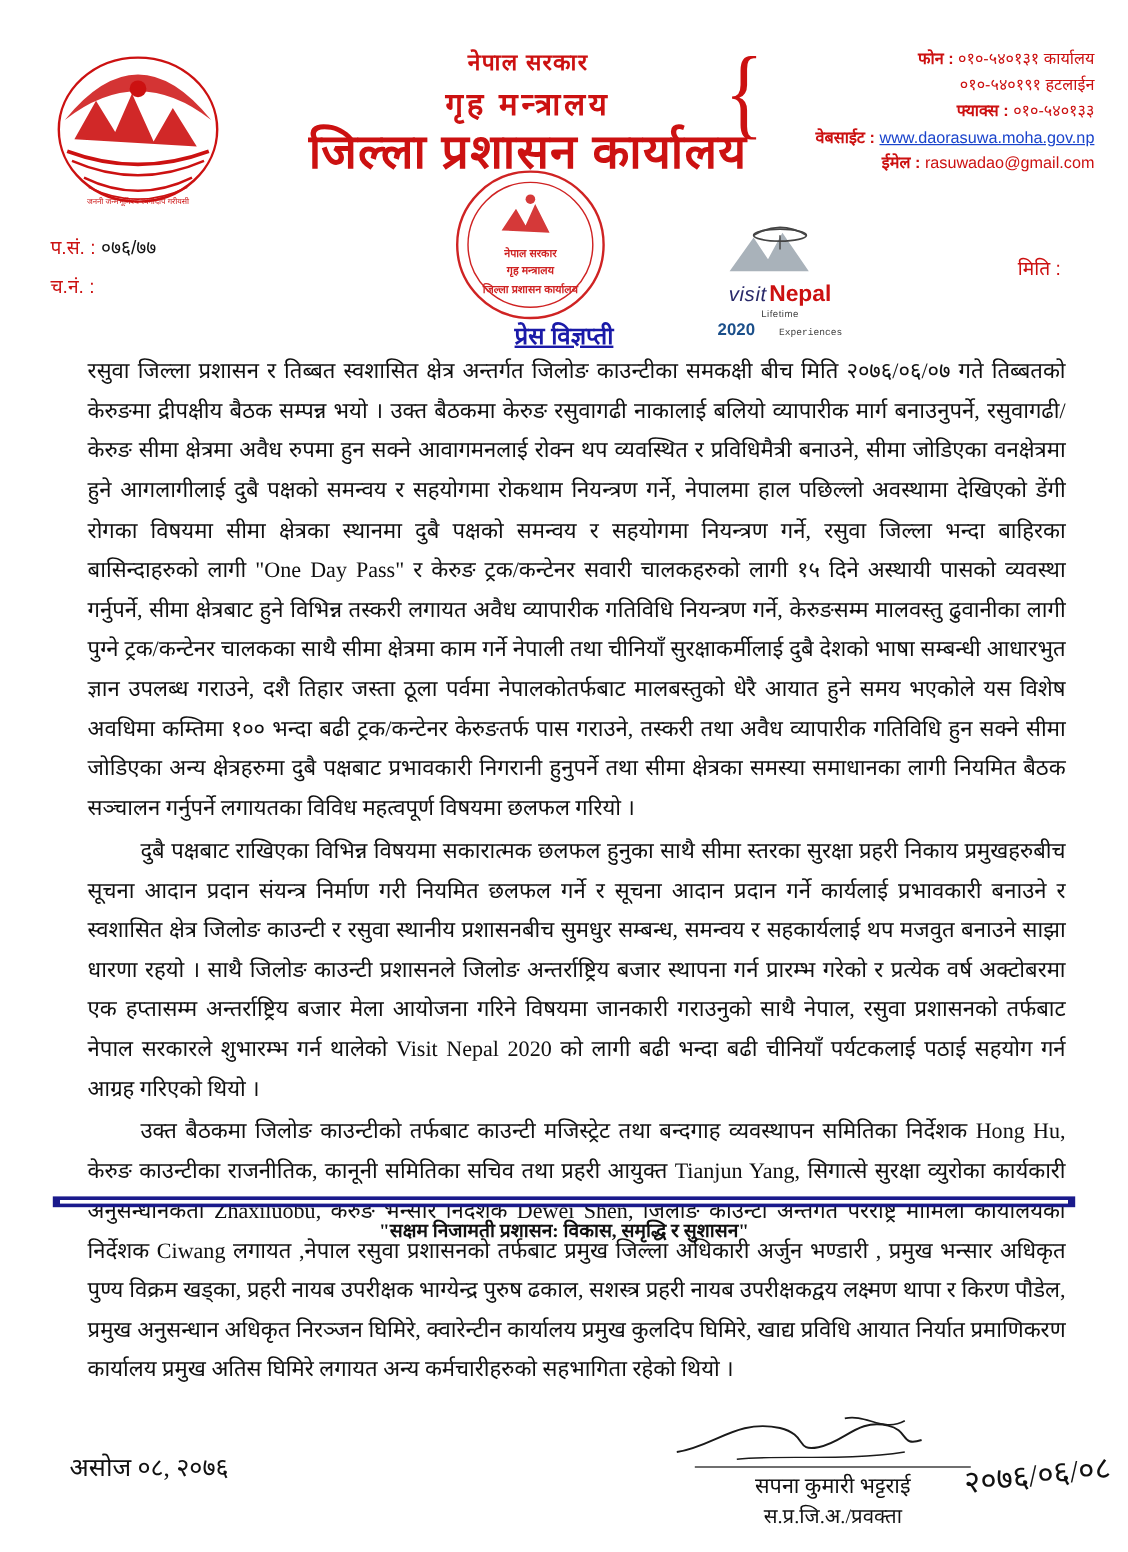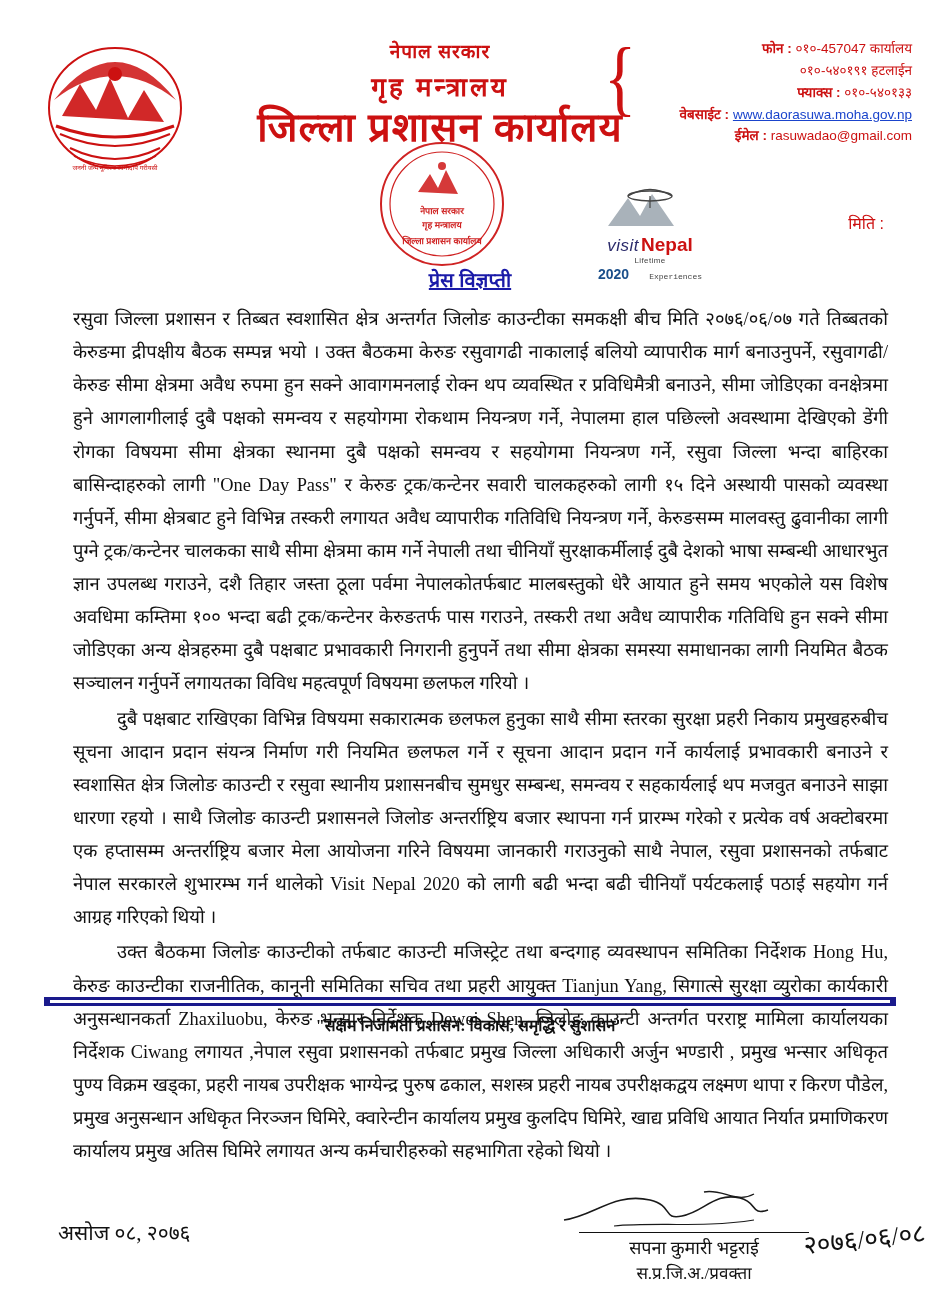--- a/index.html
+++ b/index.html
@@ -169,21 +169,20 @@
 
   
   .doc-title {
     text-align: center;
     font-family: "Liberation Sans", sans-serif;
     font-size: 20px;
     font-weight: bold;
     color: #1a1aa8;
     text-decoration: underline;
     margin-top: 4px;
-    margin-bottom: 10px;
   }
 
   
   .body-wrap {
     padding: 0 52px 0 58px;
     margin-left: 15px;
   }
   .para {
     font-family: "Liberation Serif", serif;
     font-size: 18.4px;
@@ -312,39 +311,49 @@
         <text x="64" y="74" font-size="9" fill="#cc1111" text-anchor="middle" font-family="Liberation Sans, sans-serif" font-weight="bold">नेपाल सरकार</text>
         <text x="64" y="88" font-size="9" fill="#cc1111" text-anchor="middle" font-family="Liberation Sans, sans-serif" font-weight="bold">गृह मन्त्रालय</text>
         <text x="64" y="104" font-size="9" fill="#cc1111" text-anchor="middle" font-family="Liberation Sans, sans-serif" font-weight="bold">जिल्ला प्रशासन कार्यालय</text>
       </svg>
     </div>
 
     <div class="contact-brace">{</div>
     <div class="contact-block">
       <div class="row">
         <span class="lbl">फोन :</span>
-        <span class="val">०१०-457047 कार्यालय</span>
+        <span class="val">०१०-५४०१३१ कार्यालय</span>
       </div>
       <div class="row">
         <span class="val">०१०-५४०१९१ हटलाईन</span>
       </div>
       <div class="row">
         <span class="lbl">फ्याक्स :</span>
         <span class="val">०१०-५४०१३३</span>
       </div>
       <div class="row web">
         <span class="lbl">वेबसाईट :</span>
         <span class="val">www.daorasuwa.moha.gov.np</span>
       </div>
       <div class="row">
         <span class="lbl">ईमेल :</span>
         <span class="val">rasuwadao@gmail.com</span>
       </div>
     </div>
 
+    <div class="refnos">
+      <div>
+        <span>प.सं. :</span>
+        <span class="reftext">०७६/७७</span>
+      </div>
+      <div>
+        <span>च.नं. :</span>
+        <span class="reftext"></span>
+      </div>
+    </div>
 
     <div class="date-label">मिति :</div>
 
     <div class="vn-logo">
       <svg width="120" height="44" viewBox="0 0 120 44">
         <path d="M18 40 L38 12 L50 30 L62 8 L84 40 Z" fill="#9aa4ae" opacity="0.85"></path>
         <ellipse cx="60" cy="10" rx="22" ry="5" fill="none" stroke="#444" stroke-width="1.4"></ellipse>
         <path d="M38 10 Q60 -3 82 10" fill="none" stroke="#444" stroke-width="1.4"></path>
         <line x1="60" y1="10" x2="60" y2="22" stroke="#444" stroke-width="1.2"></line>
       </svg>

